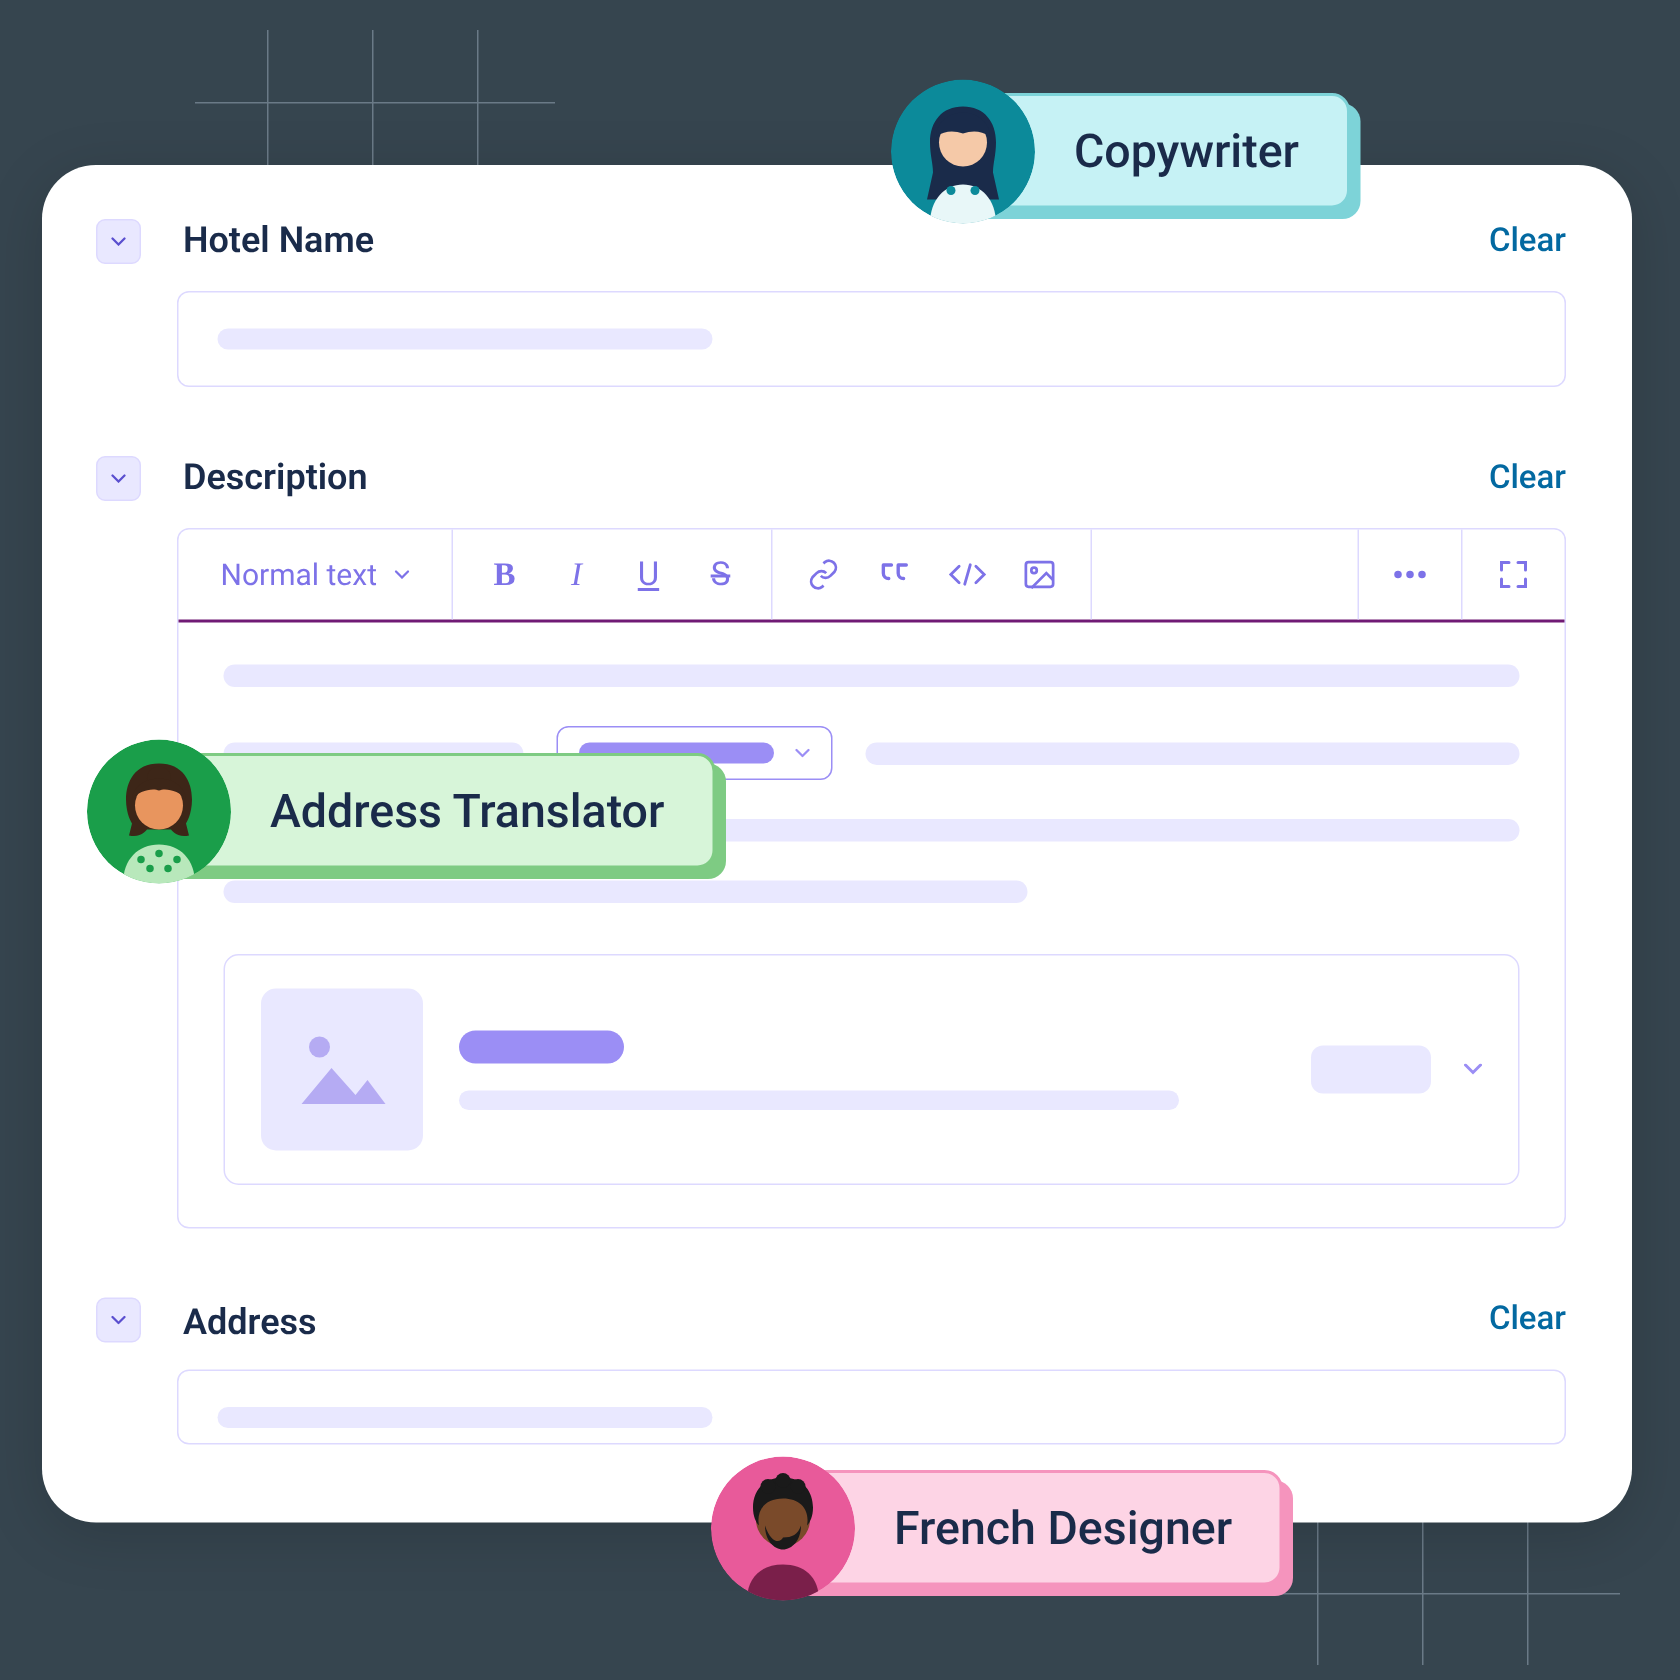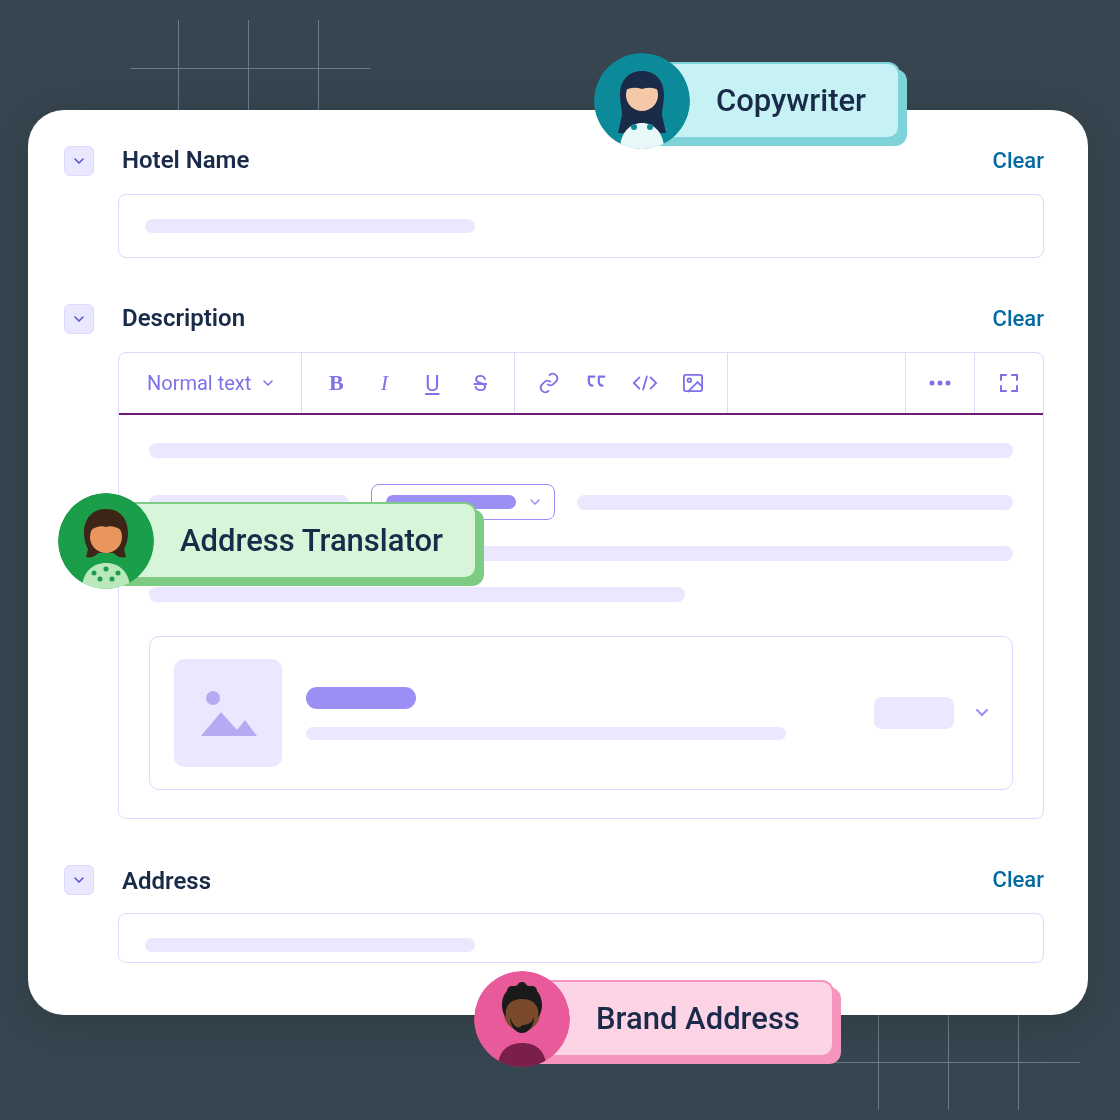--- a/index.html
+++ b/index.html
@@ -437,14 +437,14 @@
       <circle cx="48" cy="48" r="48" fill="#e85a9a"></circle>
       <circle cx="48" cy="42" r="18" fill="#7a4a2a"></circle>
       <path d="M48 14 c-14 0 -20 10 -20 20 c0 6 2 10 4 12 c-2-10 4-18 16-18 s18 8 16 18 c2-2 4-6 4-12 c0-10 -6-20 -20-20" fill="#1a1a1a"></path>
       <circle cx="38" cy="20" r="5" fill="#1a1a1a"></circle>
         <circle cx="48" cy="16" r="5" fill="#1a1a1a"></circle>
         <circle cx="58" cy="20" r="5" fill="#1a1a1a"></circle>
       <path d="M36 46 c0 10 6 16 12 16 s12-6 12-16 c-2 6 -6 8 -12 8 c-2 4 -8 4 -12 -8" fill="#1a1a1a"></path>
       <path d="M24 96 c0-16 10-24 24-24 s24 8 24 24" fill="#7a1f4a"></path>
     </svg>
   </div>
-  <div class="label">Brand Address</div>
+  <div class="label">French Designer</div>
 </div>
 
 </body></html>

